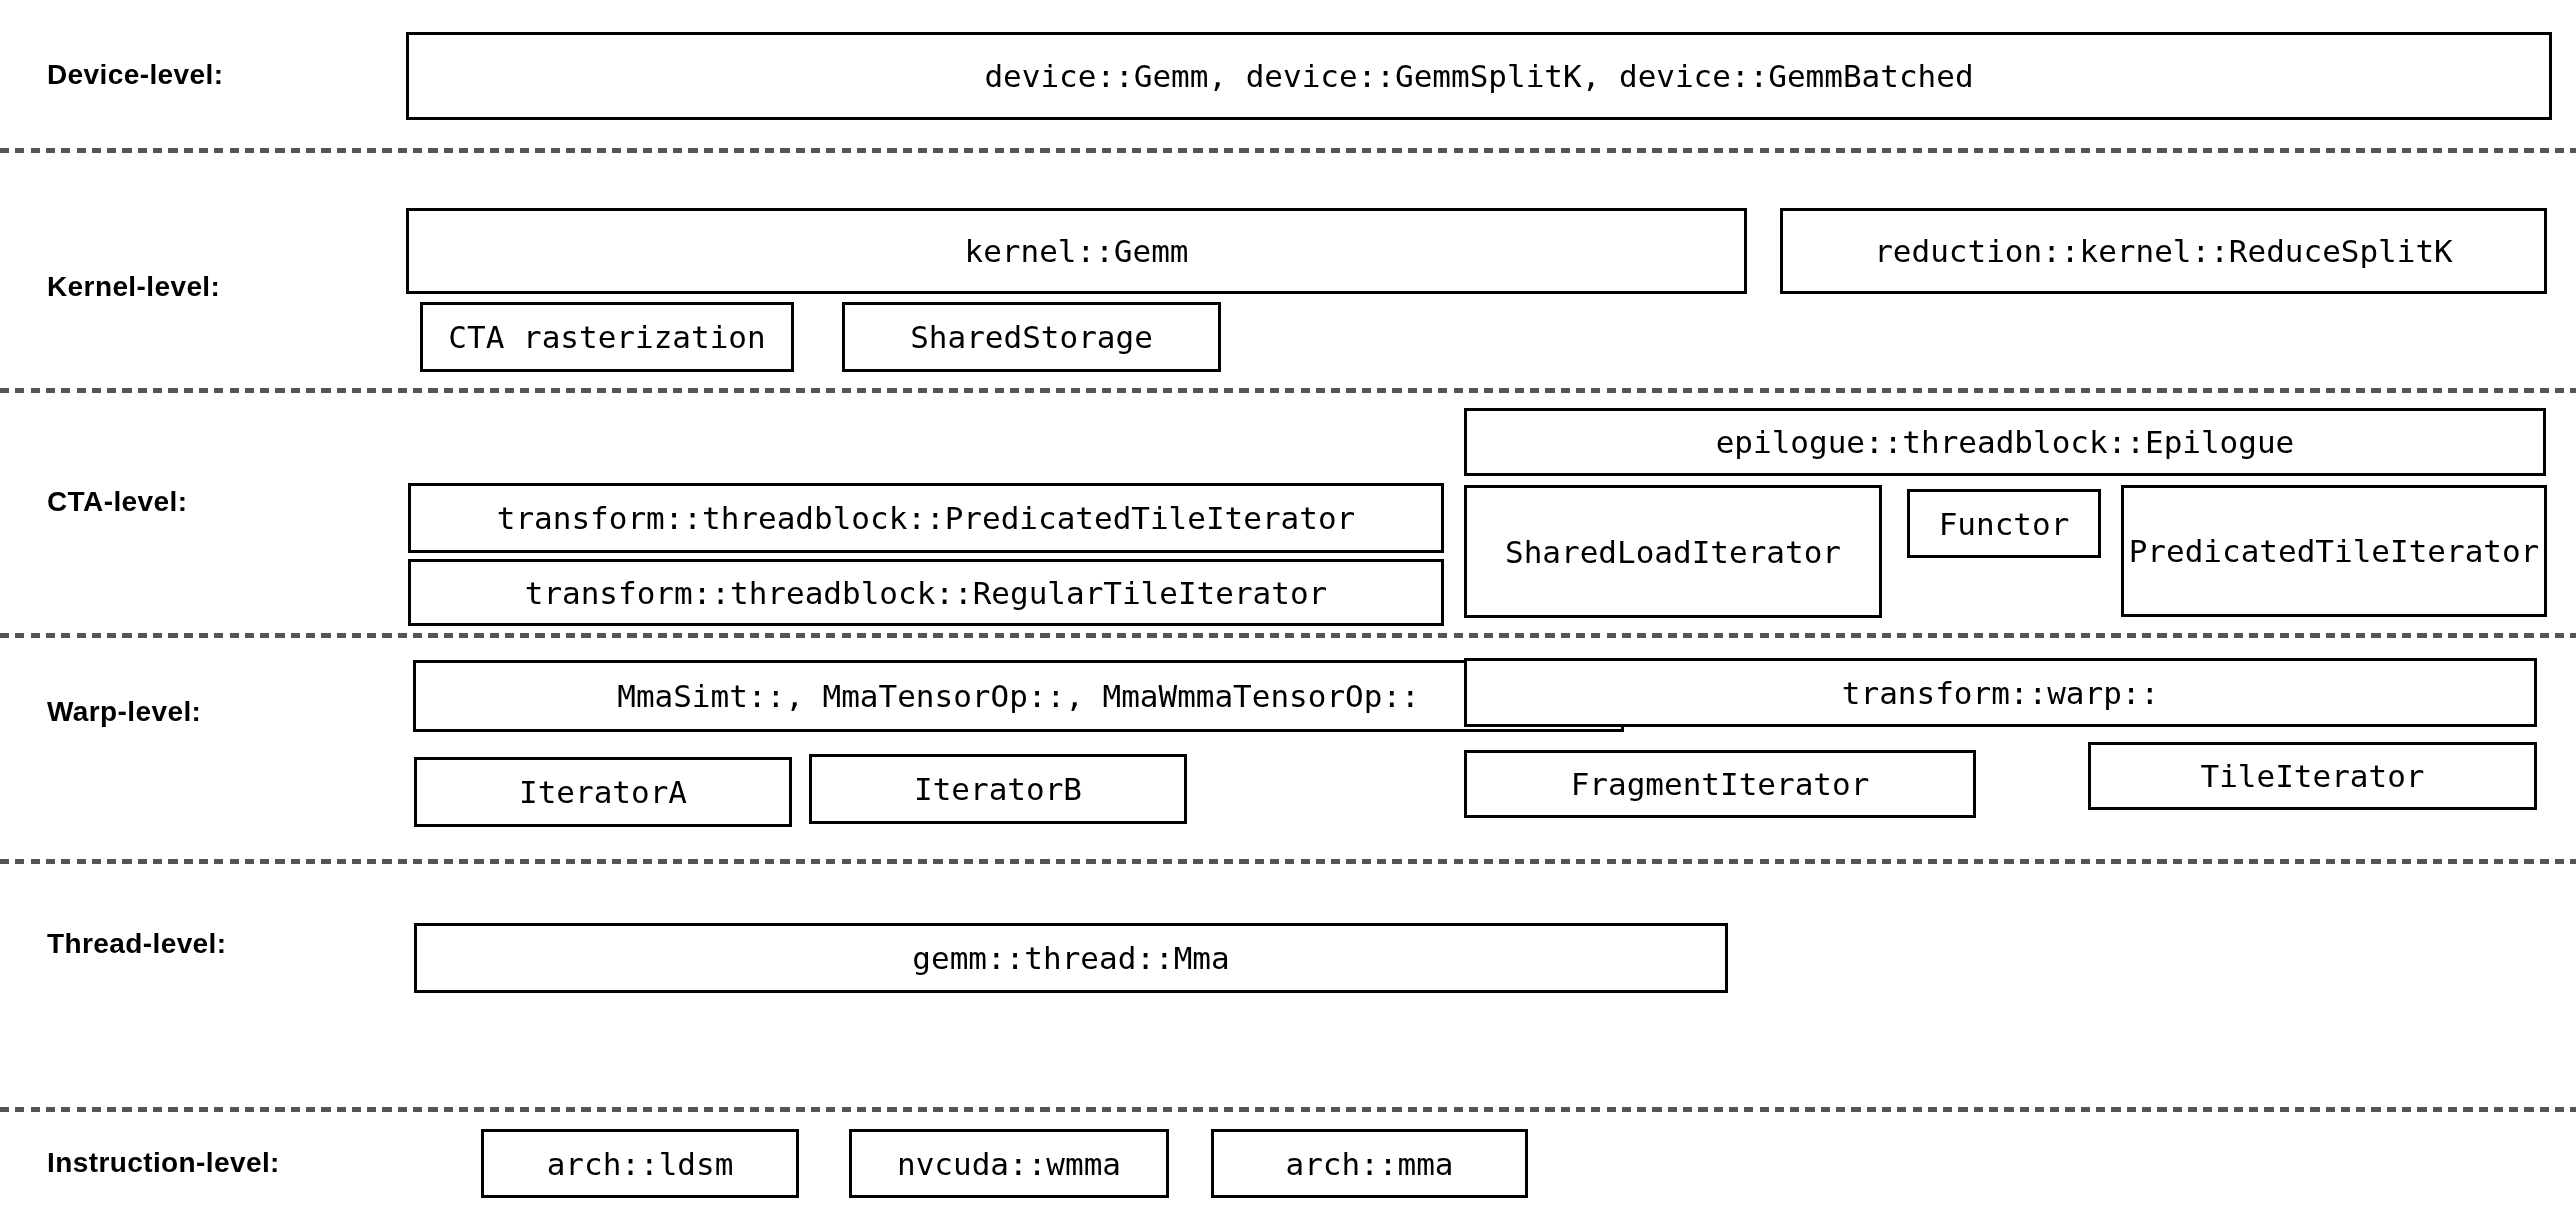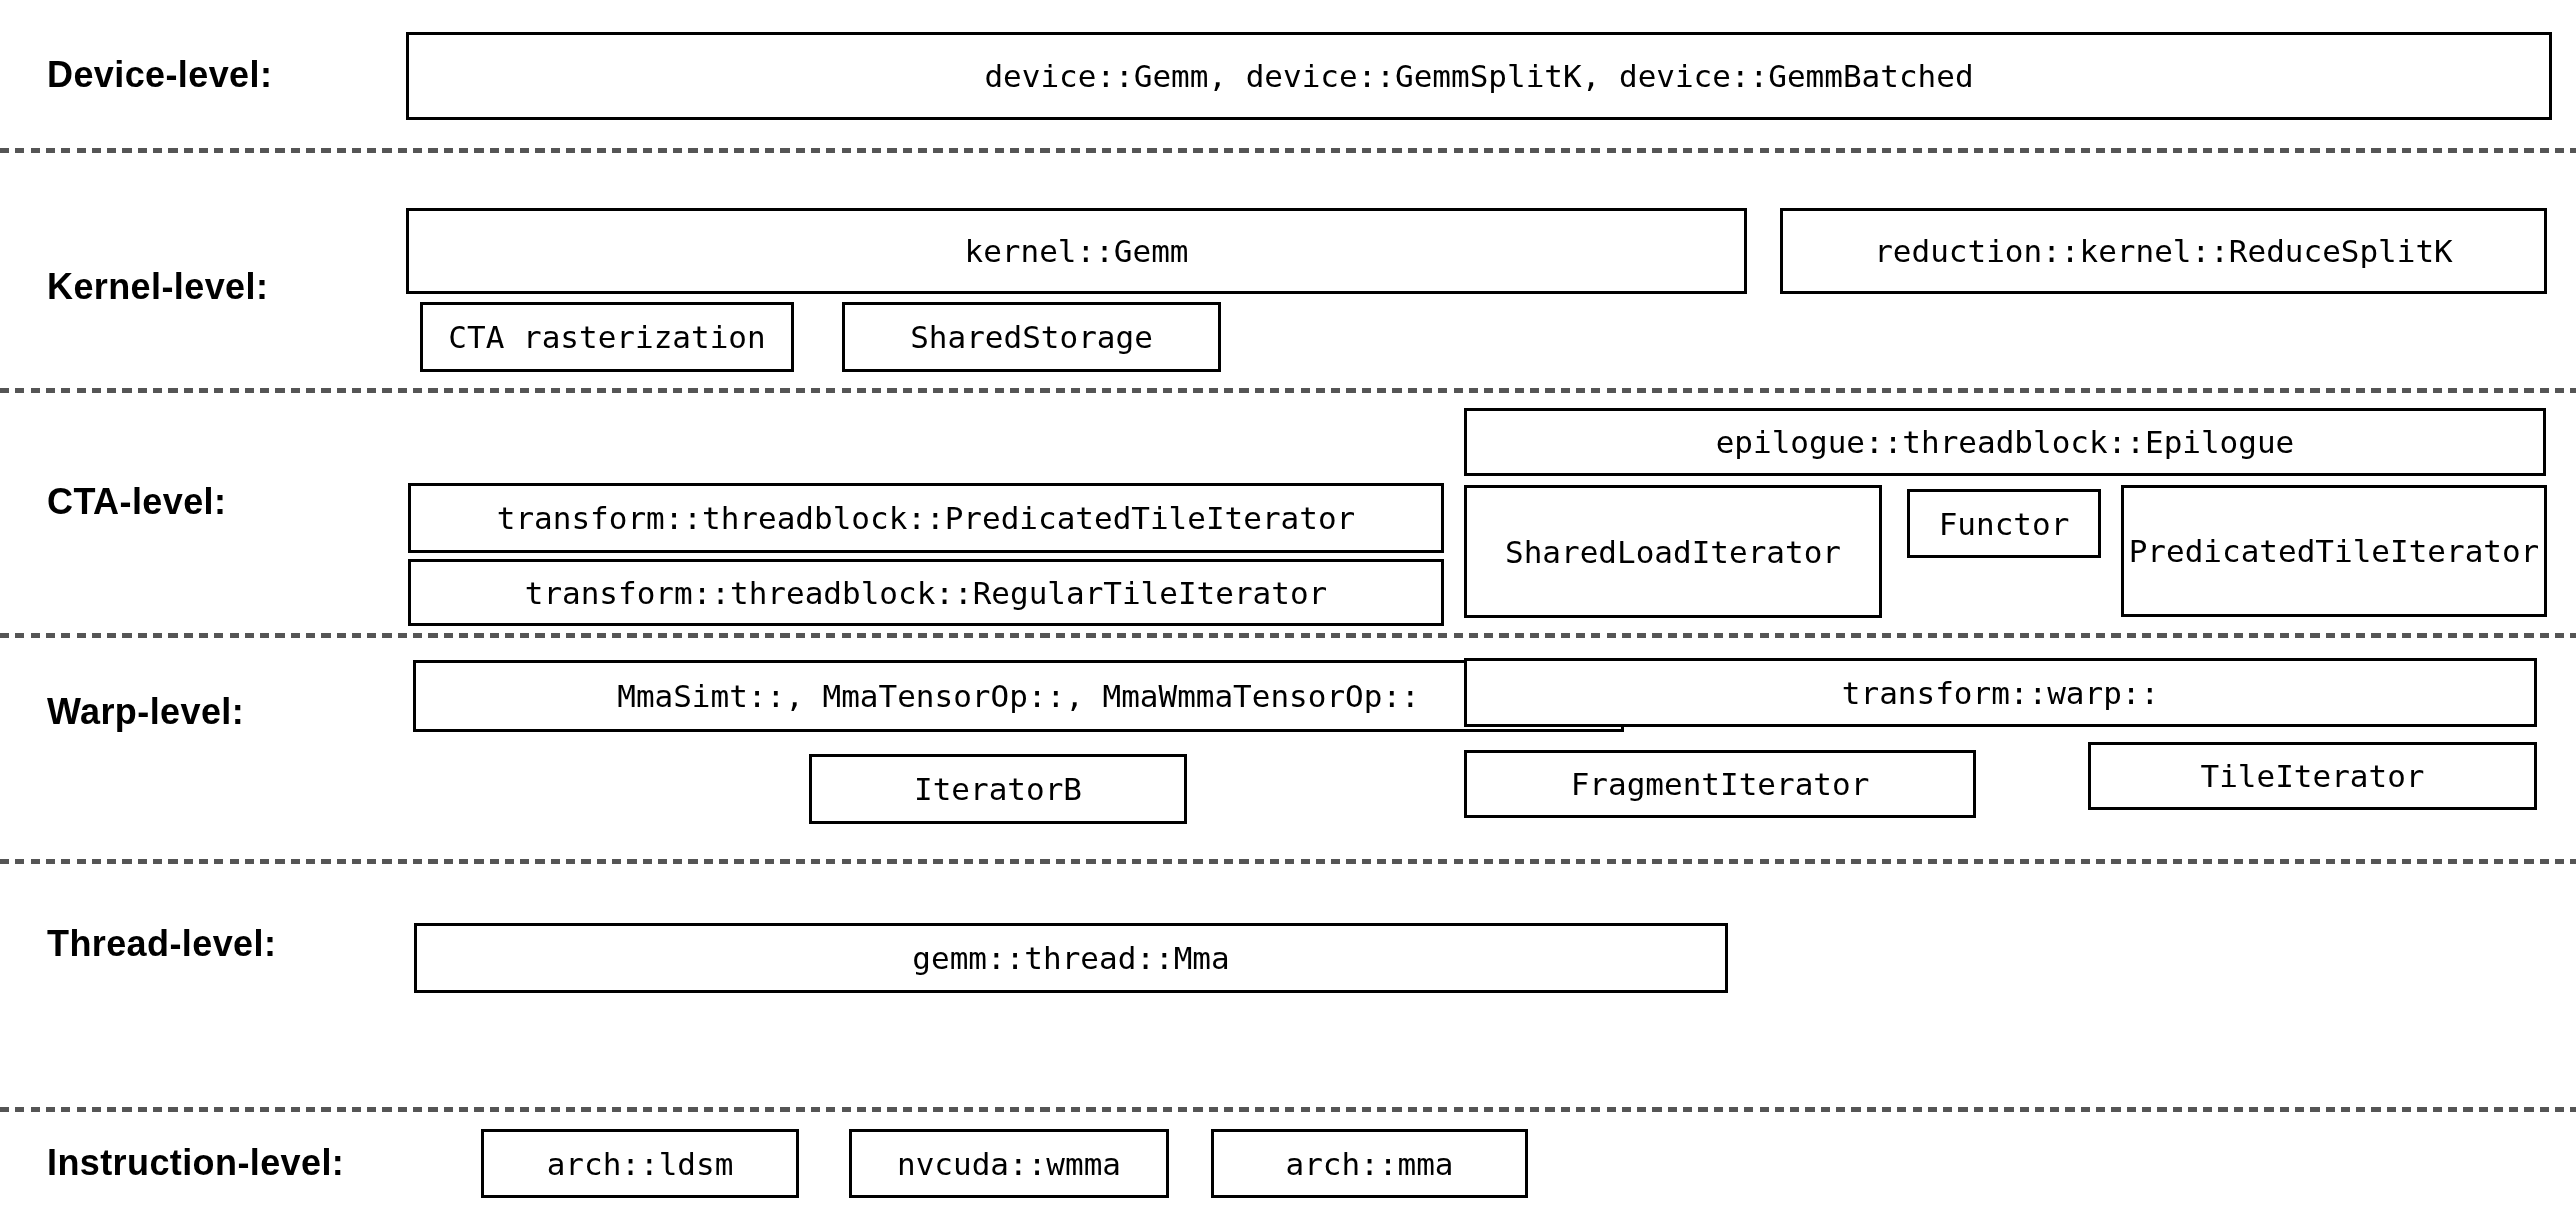--- a/index.html
+++ b/index.html
@@ -15,21 +15,21 @@
     overflow: hidden;
     font-family: "DejaVu Sans Mono", monospace;
   }
   .row-label {
     position: absolute;
     left: 47px;
     height: 47px;
     line-height: 47px;
     font-family: "Liberation Sans", sans-serif;
     font-weight: 700;
-    font-size: 36px;
+    font-size: 28px;
     color: #000000;
     white-space: nowrap;
     letter-spacing: 0.4px;
   }
   .sep {
     position: absolute;
     left: 0;
     width: 2576px;
     height: 4.6px;
     background: repeating-linear-gradient(90deg, #555555 0 9.2px, transparent 9.2px 15.3px);
@@ -75,20 +75,21 @@
   <div class="box" style="left:842px;top:302px;width:379px;height:70px">SharedStorage</div>
 
   <div class="box" style="left:408px;top:483px;width:1036px;height:70px">transform::threadblock::PredicatedTileIterator</div>
   <div class="box" style="left:408px;top:559px;width:1036px;height:67px">transform::threadblock::RegularTileIterator</div>
   <div class="box" style="left:1464px;top:408px;width:1082px;height:68px">epilogue::threadblock::Epilogue</div>
   <div class="box" style="left:1464px;top:485px;width:418px;height:133px">SharedLoadIterator</div>
   <div class="box" style="left:1907px;top:489px;width:194px;height:69px">Functor</div>
   <div class="box" style="left:2121px;top:485px;width:426px;height:132px">PredicatedTileIterator</div>
 
   <div class="box" style="left:413px;top:660px;width:1211px;height:72px">MmaSimt::, MmaTensorOp::, MmaWmmaTensorOp::</div>
+  <div class="box" style="left:414px;top:757px;width:378px;height:70px">IteratorA</div>
   <div class="box" style="left:809px;top:754px;width:378px;height:70px">IteratorB</div>
   <div class="box" style="left:1464px;top:658px;width:1073px;height:69px">transform::warp::</div>
   <div class="box" style="left:1464px;top:750px;width:512px;height:68px">FragmentIterator</div>
   <div class="box" style="left:2088px;top:742px;width:449px;height:68px">TileIterator</div>
 
   <div class="box" style="left:414px;top:923px;width:1314px;height:70px">gemm::thread::Mma</div>
 
   <div class="box" style="left:481px;top:1129px;width:318px;height:69px">arch::ldsm</div>
   <div class="box" style="left:849px;top:1129px;width:320px;height:69px">nvcuda::wmma</div>
   <div class="box" style="left:1211px;top:1129px;width:317px;height:69px">arch::mma</div>

